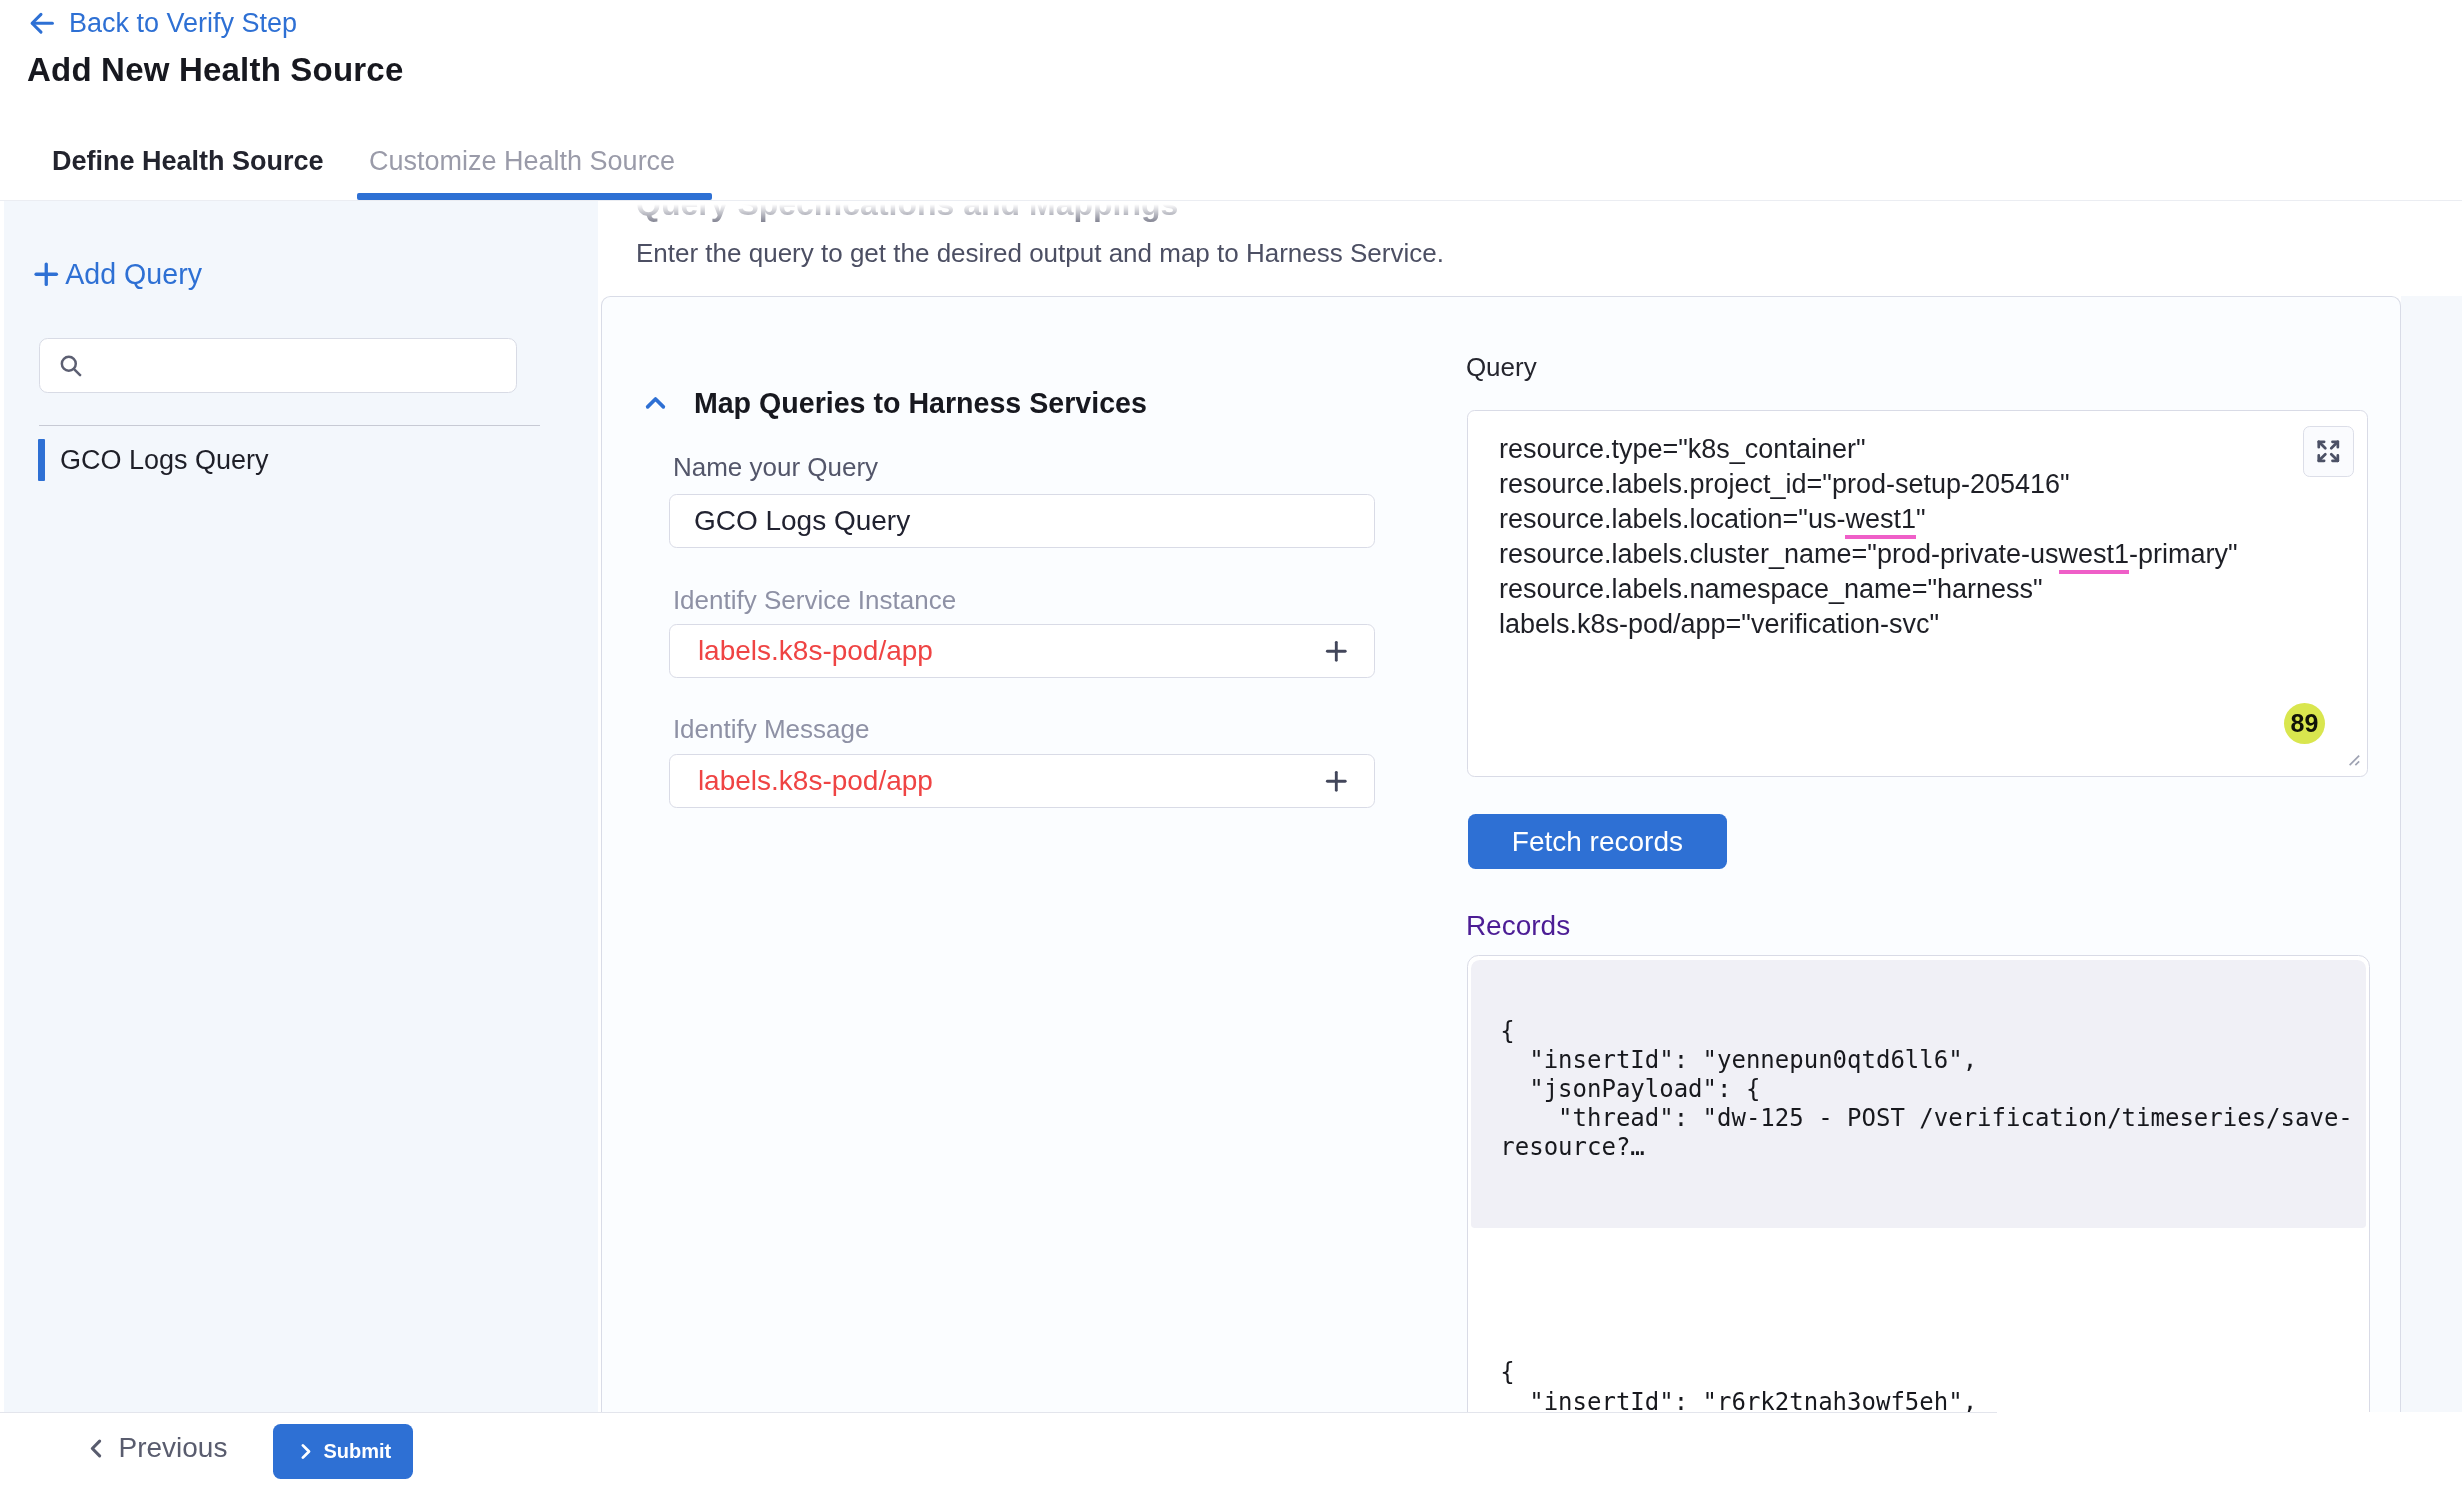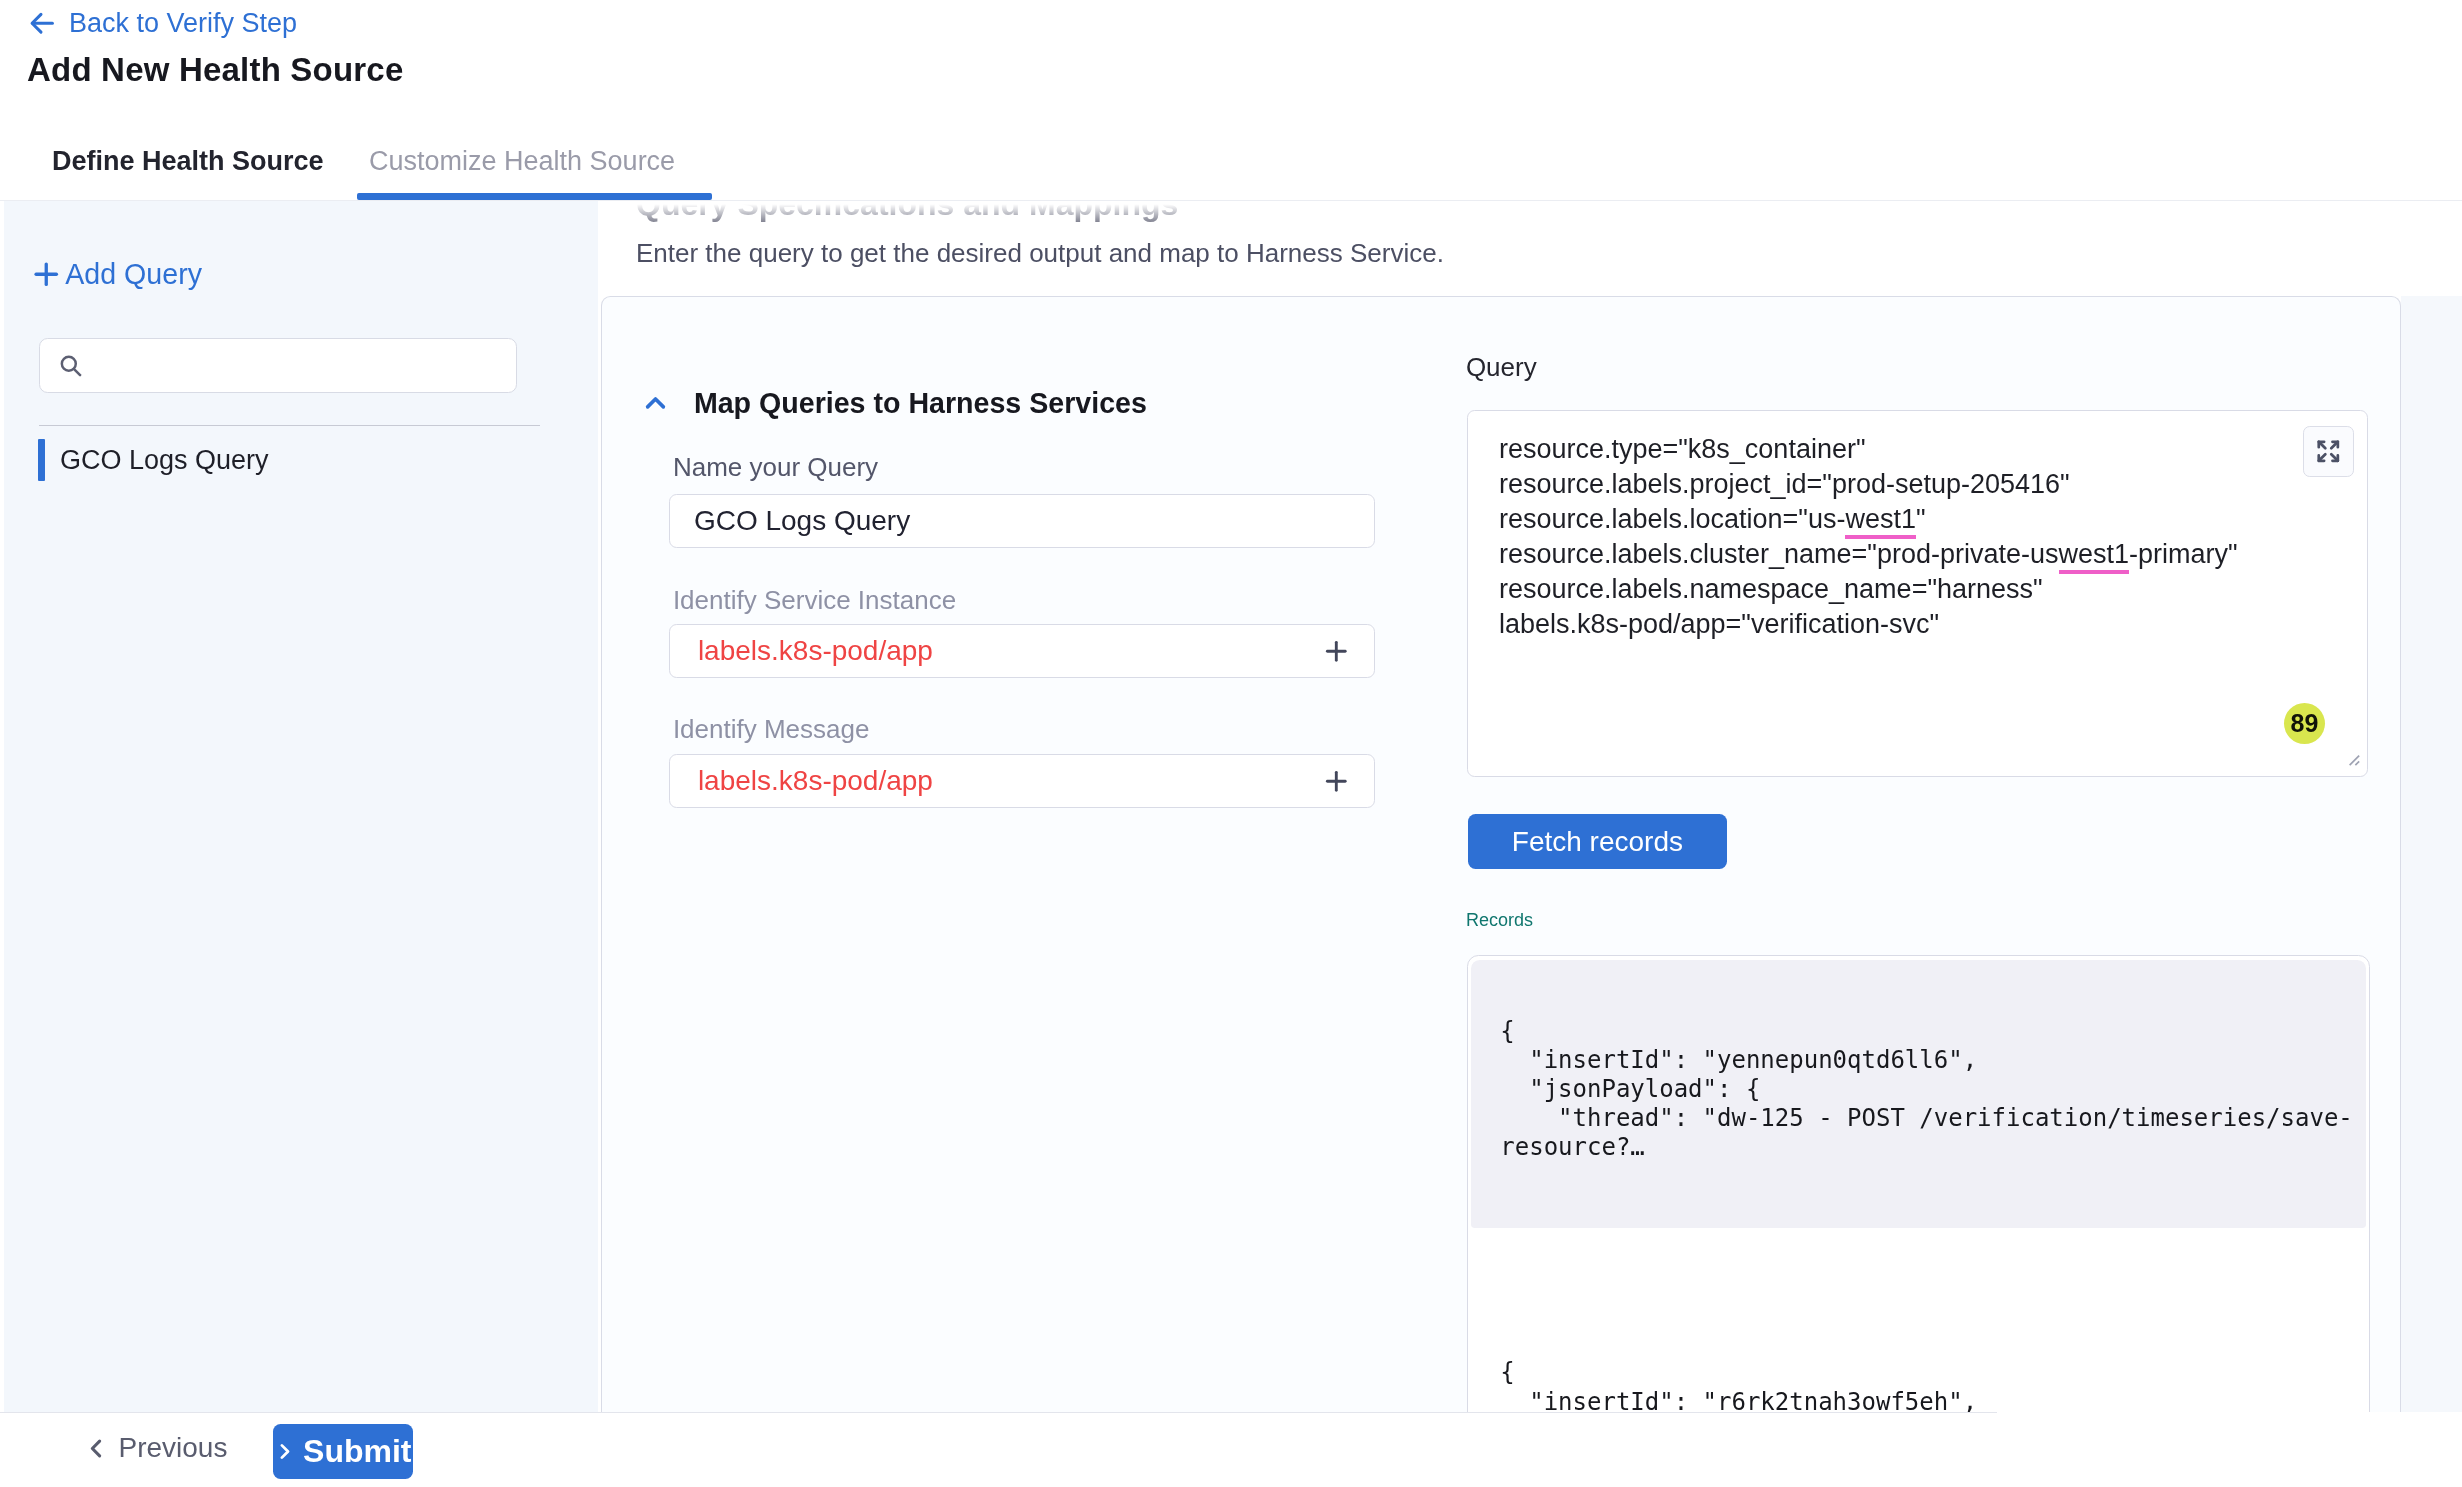--- a/index.html
+++ b/index.html
@@ -64,36 +64,36 @@
                 font-family:"Liberation Sans",sans-serif; }
   .query-text .misspell { border-bottom:4.8px solid #ef5fc8; padding-bottom:1px; }
   .expand-btn { position:absolute; top:15.2px; right:13.3px; width:51px; height:51px; background:#fafbfe;
                 border:1.4px solid #dcdee8; border-radius:6.7px; display:flex; align-items:center; justify-content:center; cursor:pointer; }
   .char-badge { position:absolute; right:42px; bottom:32px; width:41px; height:41px; border-radius:50%;
                 background:#d9e64e; color:#111309; font-size:25px; font-weight:700; display:flex; align-items:center; justify-content:center; }
   .resize-handle { position:absolute; right:4.8px; bottom:4.8px; }
 
   .fetch-btn { position:absolute; left:866px; top:517px; width:259px; height:55px; background:#2e70d4; color:#fff;
                border:none; border-radius:7.6px; font-size:28px; font-family:"Liberation Sans",sans-serif; cursor:pointer; }
-  .records-label { position:absolute; left:864px; top:613px; font-size:18px; color:#0f766e; }
+  .records-label { position:absolute; left:864px; top:613px; font-size:28px; color:#4c1d95; }
   .records-card { position:absolute; left:865px; top:658px; width:903px; height:571px; background:#fff;
                   border:1.4px solid #d9dbe6; border-radius:11.4px; overflow:hidden; }
   .record-block { font-family:"DejaVu Sans Mono", monospace; font-size:24px; line-height:29px; color:#17181d; white-space:pre; }
   .record-1 { position:absolute; left:2.9px; right:2.9px; top:3.8px; height:268px; background:#f0f0f6; border-radius:8.6px 8.6px 3.8px 3.8px;
               padding:57px 19px 0 29.5px; overflow:hidden; }
   .show-all { position:absolute; left:36px; top:223px; display:flex; align-items:center; gap:9.5px; color:#2e70d4;
               font-family:"Liberation Sans",sans-serif; font-size:26px; font-weight:500; cursor:pointer;margin-top:44px; }
   .record-2 { position:absolute; left:2.9px; right:2.9px; top:343px; padding:0 19px 0 29.5px; line-height:29.5px; }
 
   
   .footer { position:absolute; left:0; top:1412px; width:1997px; height:75px; background:#fff; border-top:1px solid #e3e5ec; }
   .prev-btn { position:absolute; left:84px; top:19px; display:flex; align-items:center; gap:9.5px; background:none; border:none;
               font-size:28px; color:#595c6e; font-family:"Liberation Sans",sans-serif; cursor:pointer; }
   .submit-btn { position:absolute; left:273px; top:10.5px; width:140px; height:55px; background:#2e70d4; border:none; border-radius:7.6px;
-                color:#fff; font-size:32px; font-weight:600; font-family:"Liberation Sans",sans-serif; cursor:pointer;
+                color:#fff; font-size:20px; font-weight:600; font-family:"Liberation Sans",sans-serif; cursor:pointer;
                 display:flex; align-items:center; justify-content:center; gap:7.6px; }
 </style>
 </head>
 <body>
 
 <div class="app">
 
   <div class="header">
     <a class="back-link">
       <span style="display:flex">

